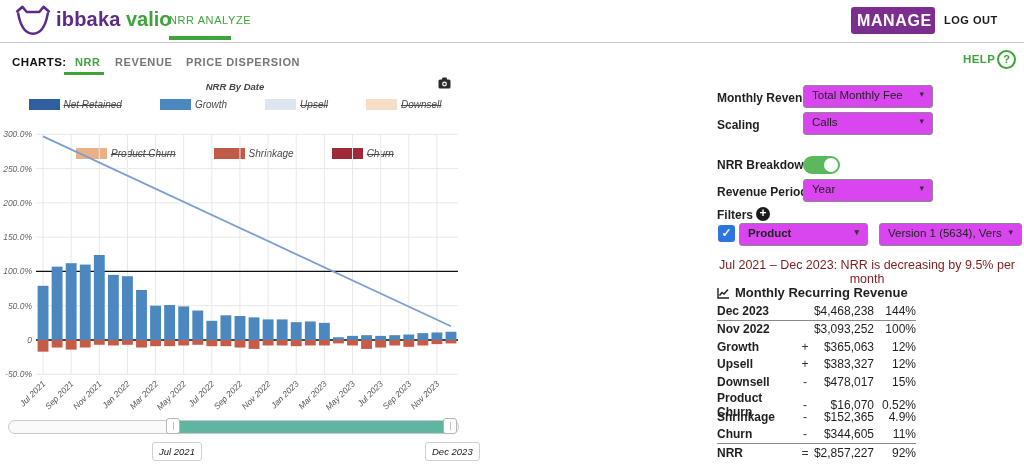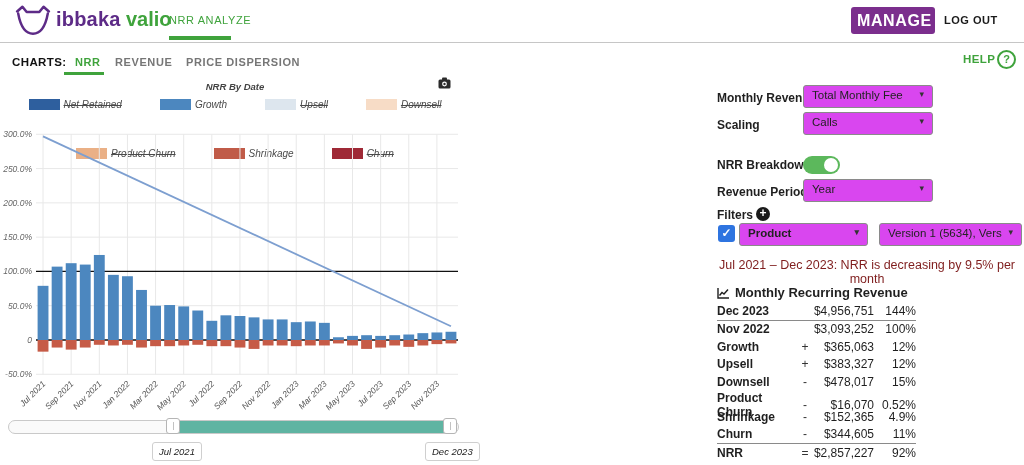--- a/index.html
+++ b/index.html
@@ -295,21 +295,21 @@
 
     <svg class="mrr-icon" width="13" height="12" viewBox="0 0 13 12">
       <path d="M1,1 V11 H12" fill="none" stroke="#1f1f1f" stroke-width="1.4"></path>
       <path d="M2.5,8.5 L5,5.5 L7,7 L11,2.5" fill="none" stroke="#1f1f1f" stroke-width="1.4"></path>
     </svg>
     <div class="mrr-head" style="left:23px">Monthly Recurring Revenue</div>
     <div class="mrr-table" id="mrr-table">
         <div class="mrr-row rule">
           <span class="lab">Dec 2023</span>
           <span class="sign"></span>
-          <span class="amt">$4,956,751</span>
+          <span class="amt">$4,468,238</span>
           <span class="pct">144%</span>
         </div>
         <div class="mrr-row">
           <span class="lab">Nov 2022</span>
           <span class="sign"></span>
           <span class="amt">$3,093,252</span>
           <span class="pct">100%</span>
         </div>
         <div class="mrr-row">
           <span class="lab">Growth</span>

